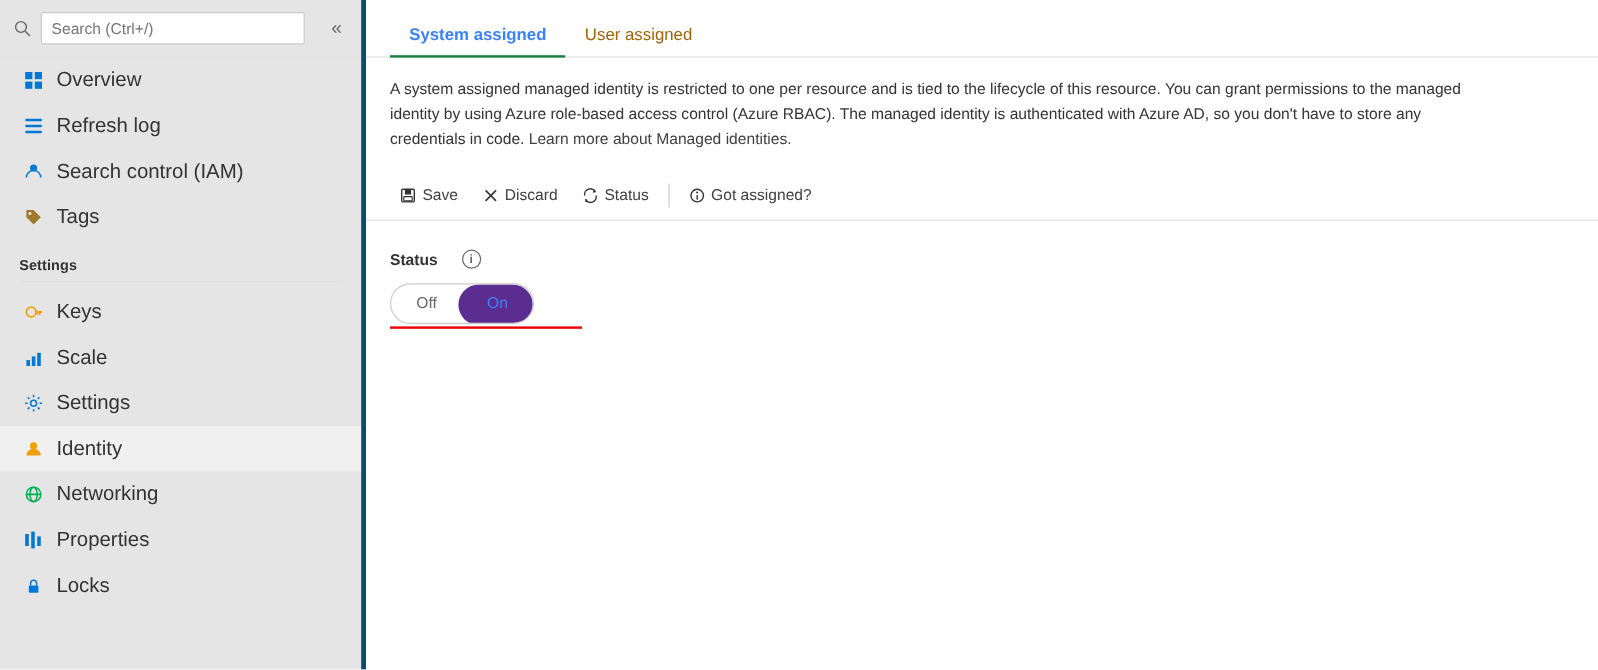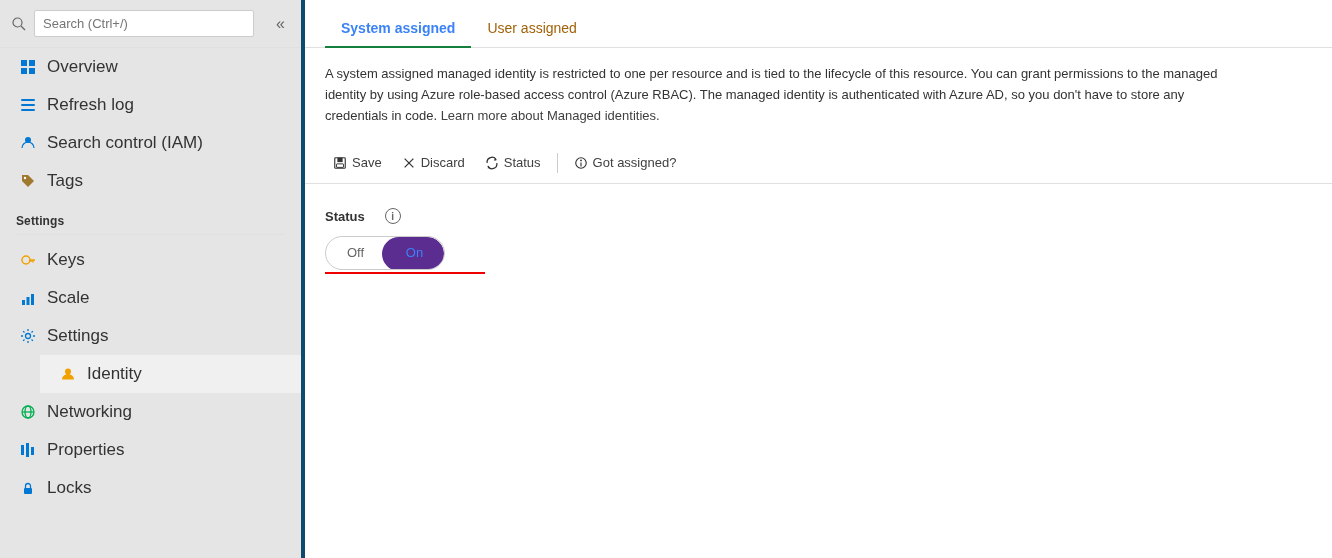--- a/index.html
+++ b/index.html
@@ -46,21 +46,21 @@
     .nav-item {
       display: flex;
       align-items: center;
       gap: 10px;
       padding: 9px 16px;
       cursor: pointer;
       color: #333;
       font-size: 17px;
       border-left: 3px solid transparent;
     }
-    .nav-item.active { background: #f0f0f0; border-left: 3px solid transparent; margin-left: 40px; }
+    .nav-item.active { background: #f0f0f0; border-left: 3px solid transparent; }
     .nav-item .icon { width: 18px; height: 18px; display: flex; align-items: center; justify-content: center; flex-shrink: 0; }
 
     .section-label {
       padding: 14px 16px 6px 16px;
       font-size: 12px;
       font-weight: 600;
       color: #333;
       letter-spacing: 0.01em;
     }
     .section-divider {

